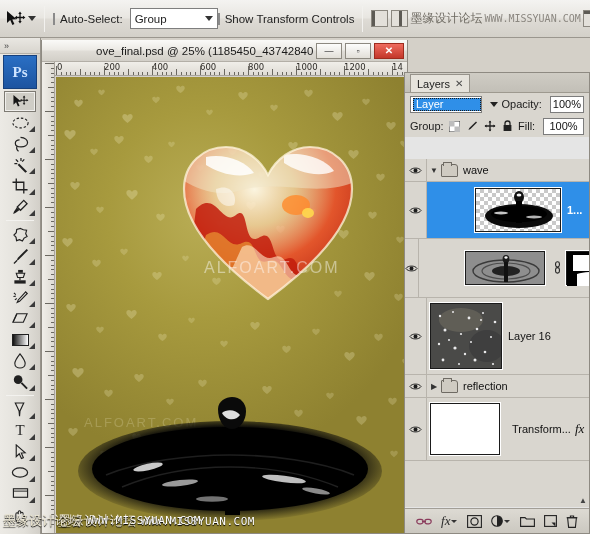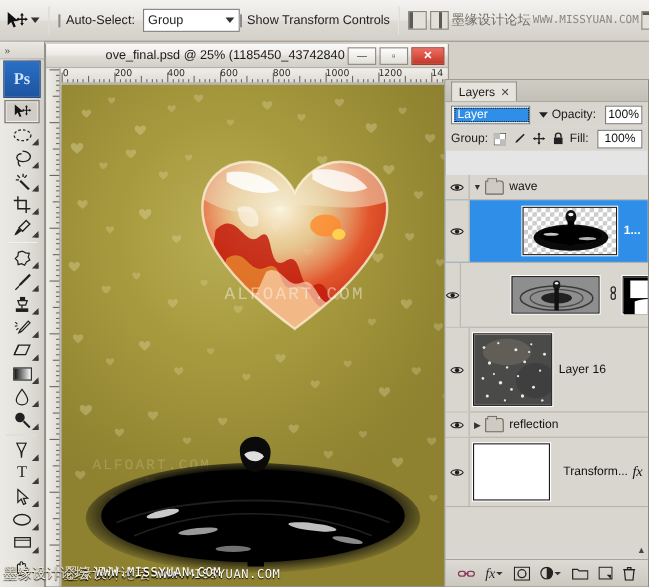--- a/index.html
+++ b/index.html
@@ -135,21 +135,21 @@
   #canvas-area {
     position:absolute; left:14px; top:37px; right:0; bottom:0;
     background:#6f6c66; overflow:hidden;
   }
   #artwork { position:absolute; left:0; top:0; width:100%; height:100%;
              background:#a09237; overflow:hidden; }
   .bokeh { position:absolute; color:#e6dfa8; opacity:.5; line-height:1; }
   #heart-wrap { position:absolute; left:120px; top:62px; width:185px; height:165px; }
   #splash { position:absolute; left:14px; bottom:6px; width:320px; height:132px; }
   .wm-canvas {
-    position:absolute; font-family:Liberation Mono, monospace; letter-spacing:2px;
+    position:absolute; font-family:Liberation Sans, sans-serif; letter-spacing:2px;
     color:rgba(255,255,255,.45); font-size:16px; pointer-events:none;text-align:center;
   }
   .wm-canvas.dim { color:rgba(210,200,150,.35); font-size:13px; }
   #wm-bottom-bar {
     position:absolute; left:0; bottom:0; height:24px; width:100%;
     display:flex; align-items:center; padding-left:2px; gap:5px;
     pointer-events:none;
   }
   .wm-cn { font-family:"DejaVu Sans", sans-serif; font-size:13px; color:#efe9d4;
            text-shadow:0 1px 1px #000; }

